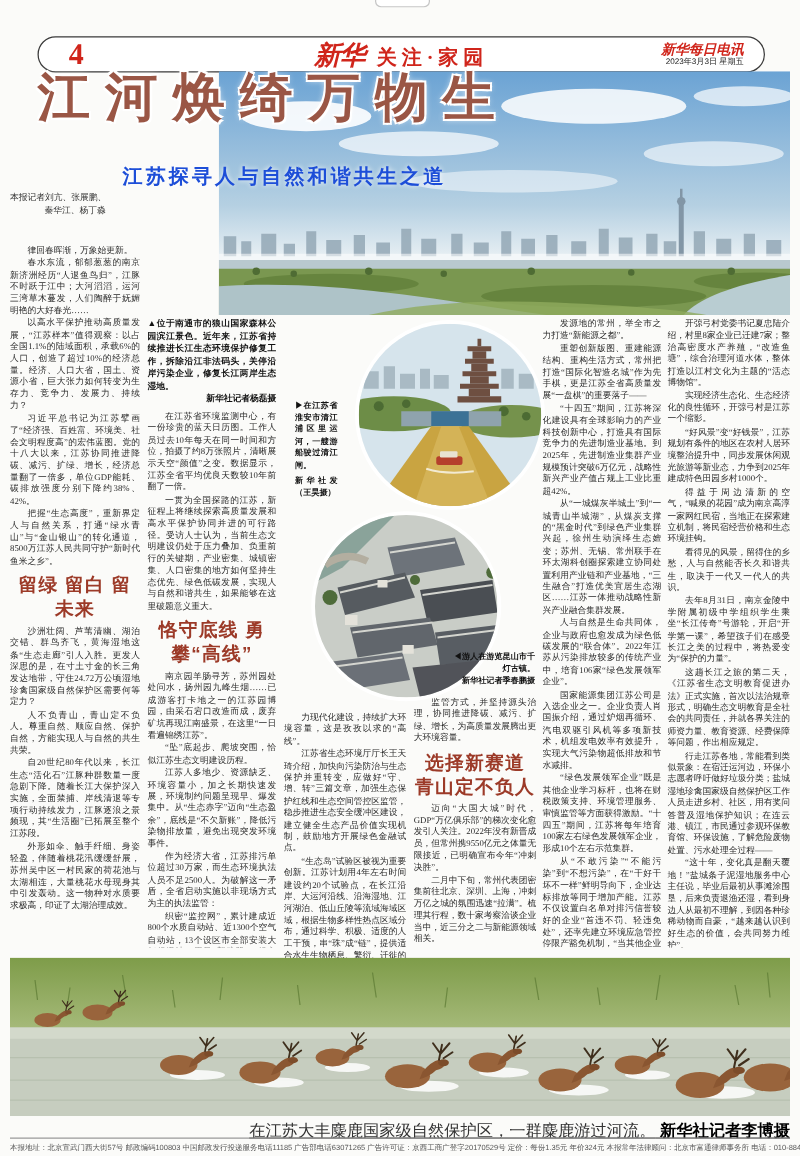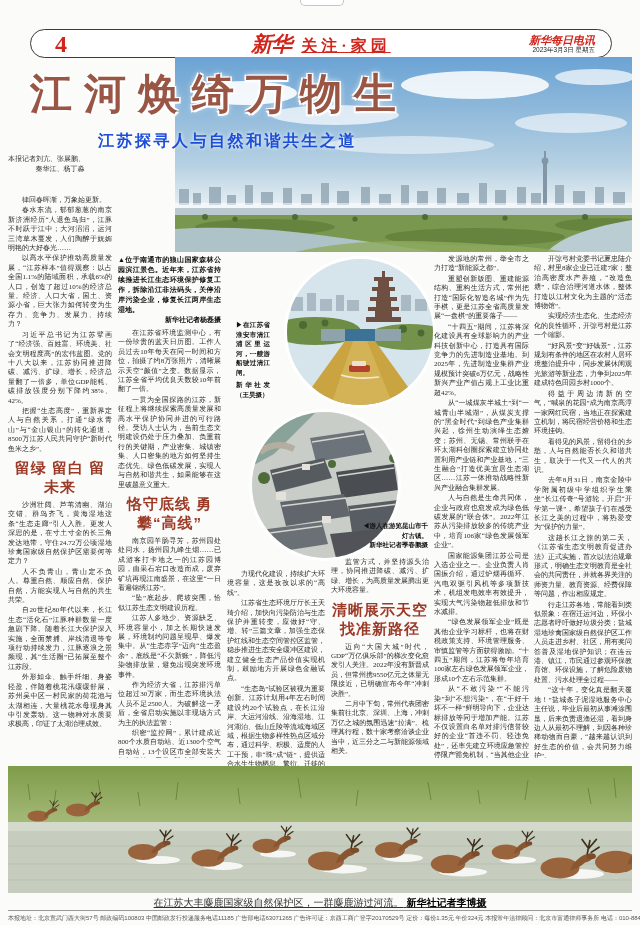--- a/index.html
+++ b/index.html
@@ -7,26 +7,26 @@
        font-family:"Liberation Serif","DejaVu Serif",serif;color:#2a2a2a;}
   .abs{position:absolute;}
   
   .foldtab{left:300px;top:0;width:42px;height:5px;border:1px solid #c6c6c6;border-top:none;
            border-radius:0 0 5px 5px;background:#fff;}
   .capsule{left:30px;top:29px;width:580px;height:27px;border:1.5px solid #3a3a3a;border-radius:16px;
            background:#fff;display:flex;align-items:center;}
   .pageno{font-size:24px;font-weight:bold;color:#d0251b;margin-left:24px;line-height:1;}
   .brandwrap{position:absolute;left:0;right:0;text-align:center;}
   .brand-script{font-size:21px;font-weight:bold;font-style:italic;color:#d0251b;letter-spacing:-1px;}
-  .section-title{font-size:16px;font-weight:bold;color:#d0251b;letter-spacing:4px;margin-left:6px;text-decoration:underline;}
+  .section-title{font-size:16px;font-weight:bold;color:#d0251b;letter-spacing:4px;margin-left:6px;}
   .rightlogo{margin-left:auto;margin-right:16px;text-align:right;line-height:1.1;}
   .paper-name{font-size:11px;font-weight:bold;font-style:italic;color:#d0251b;text-align:center;}
   .dateline{font-size:6.5px;color:#222;font-family:"Liberation Sans",sans-serif;}
   
-  .headline{left:30px;top:66px;width:600px;font-size:42px;font-weight:bold;color:#9a5645;
+  .headline{left:30px;top:50px;width:600px;font-size:42px;font-weight:bold;color:#9a5645;
             letter-spacing:12px;white-space:nowrap;
             text-shadow:-1.5px -1.5px 0 #fff,1.5px -1.5px 0 #fff,-1.5px 1.5px 0 #fff,1.5px 1.5px 0 #fff,0 0 6px #fff;}
   .subhead{left:98px;top:131px;font-size:16px;font-weight:bold;color:#1d4ed8;letter-spacing:2.5px;
            font-family:"Liberation Sans",sans-serif;text-shadow:0 0 4px rgba(255,255,255,.95);}
   
   .byline{left:8px;top:154px;width:104px;font-size:7px;line-height:9.5px;color:#333;
           font-family:"Liberation Sans",sans-serif;}
   .byline .l2{text-align:center;}
   
   .col{overflow:hidden;text-align:justify;}
@@ -37,21 +37,21 @@
             color:#111;margin-bottom:4px;}
   .credit{text-align:right;font-weight:bold;}
   .vcap{font-family:"Liberation Sans",sans-serif;font-weight:bold;font-size:6.5px;line-height:9.5px;
         color:#111;text-align:justify;}
   
   .mainphoto{left:175px;top:57px;width:457px;height:195px;}
   .circle{border-radius:50%;overflow:hidden;box-shadow:0 0 0 3px #fff;}
   .c1{left:287px;top:259px;width:146px;height:146px;}
   .c2{left:252px;top:412px;width:146px;height:146px;}
   .deer{left:8px;top:766px;width:624px;height:127px;overflow:hidden;}
-  .deercap{left:8px;top:896px;width:624px;text-align:center;font-size:10px;color:#333;
+  .deercap{left:8px;top:896px;width:624px;text-align:right;font-size:13px;color:#333;
            font-family:"Liberation Sans",sans-serif;text-decoration:underline;}
   .deercap b{color:#000;}
   
   .footer{left:8px;top:910px;width:624px;border-top:1px solid #9a9a9a;padding-top:3px;
           font-size:6px;color:#555;text-align:center;white-space:nowrap;
           font-family:"Liberation Sans",sans-serif;}
   svg{display:block;width:100%;height:100%;}
 </style>
 </head>
 <body>
@@ -264,21 +264,21 @@
 
   <div class="abs col" style="left:227px;top:558px;width:98px;height:200px;margin-top:12px;">
     <p>力现代化建设，持续扩大环境容量，这是孜孜以求的“高线”。</p>
     <p>江苏省生态环境厅厅长王天琦介绍，加快向污染防治与生态保护并重转变，应做好“守、增、转”三篇文章，加强生态保护红线和生态空间管控区监管，稳步推进生态安全缓冲区建设，建立健全生态产品价值实现机制，鼓励地方开展绿色金融试点。</p>
     <p>“生态岛”试验区被视为重要创新。江苏计划用4年左右时间建设约20个试验点，在长江沿岸、大运河沿线、沿海湿地、江河湖泊、低山丘陵等流域海域区域，根据生物多样性热点区域分布，通过科学、积极、适度的人工干预，串“珠”成“链”，提供适合水生生物栖息、繁衍、迁徙的良好环境。</p>
 
   </div>
 
   <div class="abs col" style="left:331px;top:558px;width:98px;height:200px;">
     <p>监管方式，并坚持源头治理，协同推进降碳、减污、扩绿、增长，为高质量发展腾出更大环境容量。</p>
-    <h3 class="subhd">清晰展示天空 找准新路径</h3>
+    <h3 class="subhd">选择新赛道 青山定不负人</h3>
     <p>迈向“大国大城”时代，GDP“万亿俱乐部”的梯次变化愈发引人关注。2022年没有新晋成员，但常州携9550亿元之体量无限接近，已明确宣布今年“冲刺决胜”。</p>
     <p>二月中下旬，常州代表团密集前往北京、深圳、上海，冲刺万亿之城的氛围迅速“拉满”。梳理其行程，数十家考察洽谈企业当中，近三分之二与新能源领域相关。</p>
     <p>去年新能源产值超过5000亿元，动力电池产销量全国居首，新能源整车产量占江苏省半壁江山，电池片及组件产能占全国10%左右……地处太湖流域上游、曾是苏南模式主要</p>
   </div>
 
   <div class="abs col" style="left:434px;top:255px;width:95px;height:503px;">
     <p>发源地的常州，举全市之力打造“新能源之都”。</p>
     <p>重塑创新版图、重建能源结构、重构生活方式，常州把打造“国际化智造名城”作为先手棋，更是江苏全省高质量发展“一盘棋”的重要落子——</p>
     <p>“十四五”期间，江苏将深化建设具有全球影响力的产业科技创新中心，打造具有国际竞争力的先进制造业基地。到2025年，先进制造业集群产业规模预计突破6万亿元，战略性新兴产业产值占规上工业比重超42%。</p>
     <p>从“一城煤灰半城土”到“一城青山半城湖”，从煤炭支撑的“黑金时代”到绿色产业集群兴起，徐州生动演绎生态嬗变；苏州、无锡、常州联手在环太湖科创圈探索建立协同处置利用产业链和产业基地，“三生融合”打造优美宜居生态湖区……江苏一体推动战略性新兴产业融合集群发展。</p>

